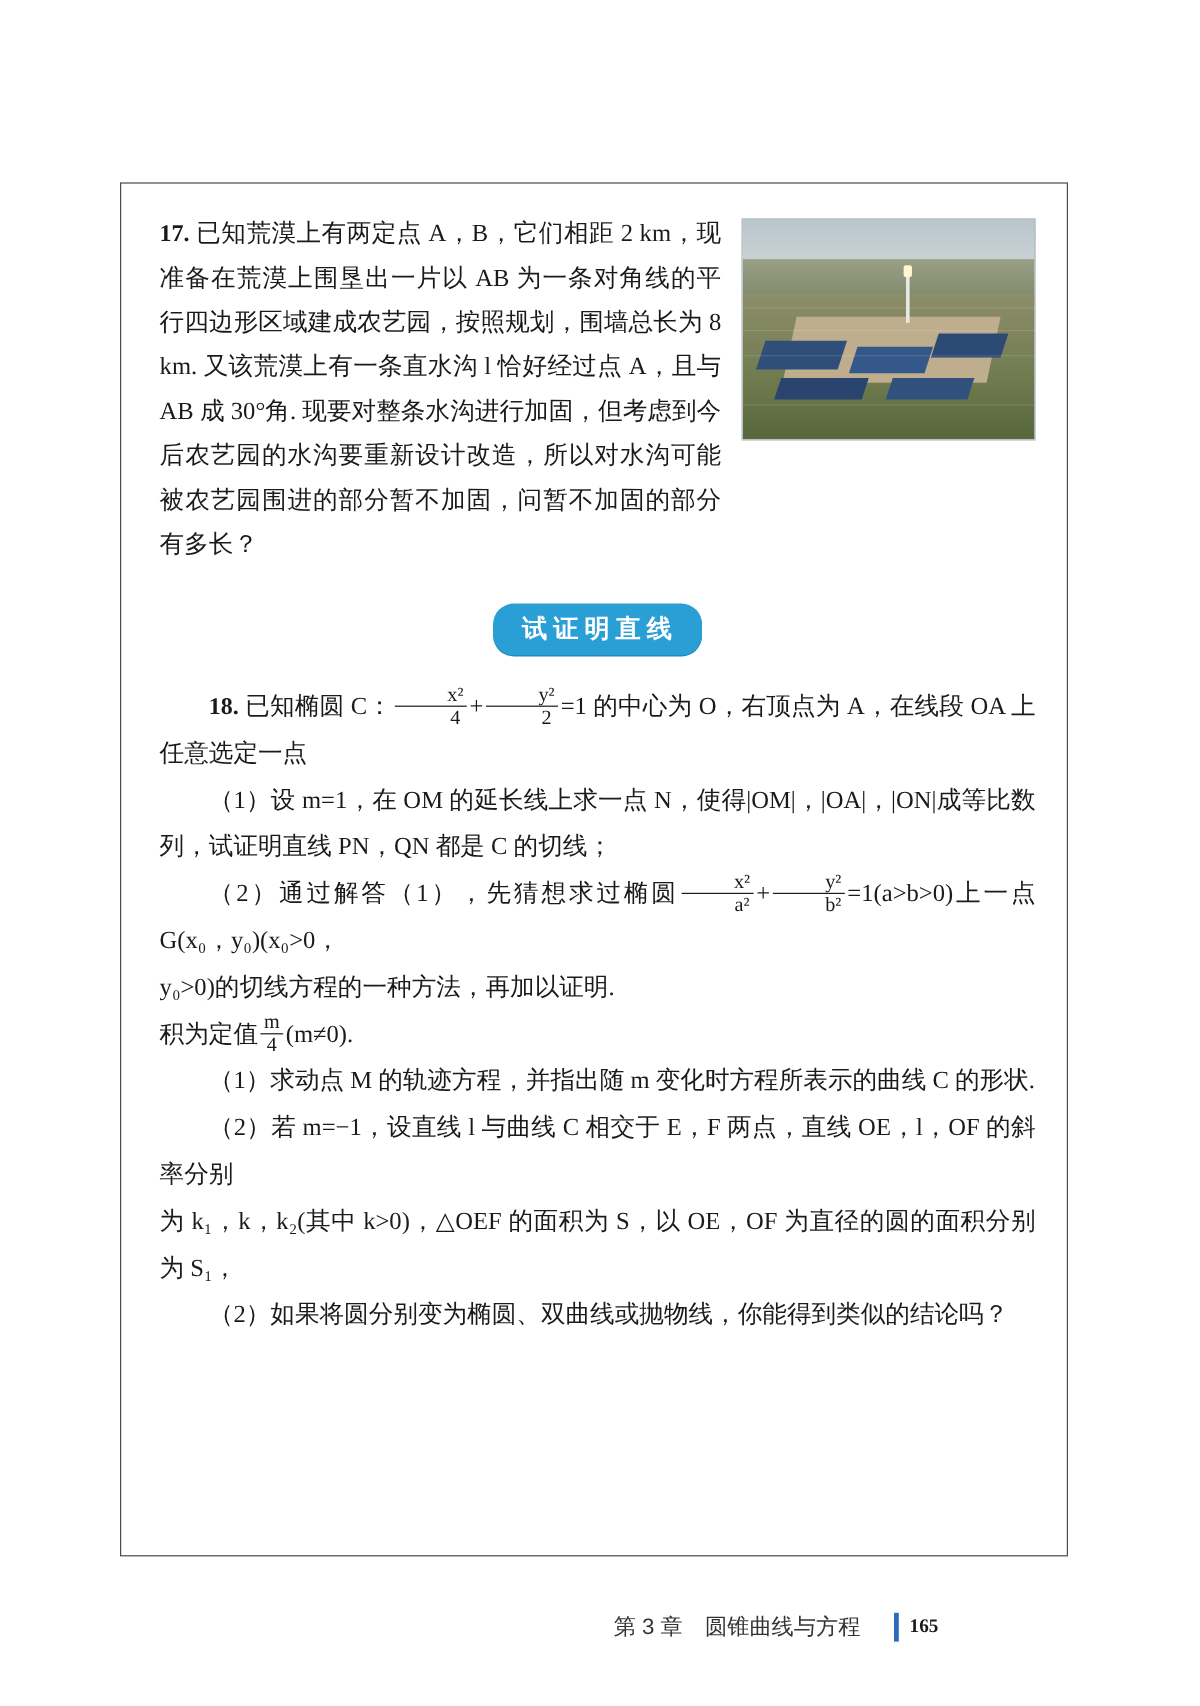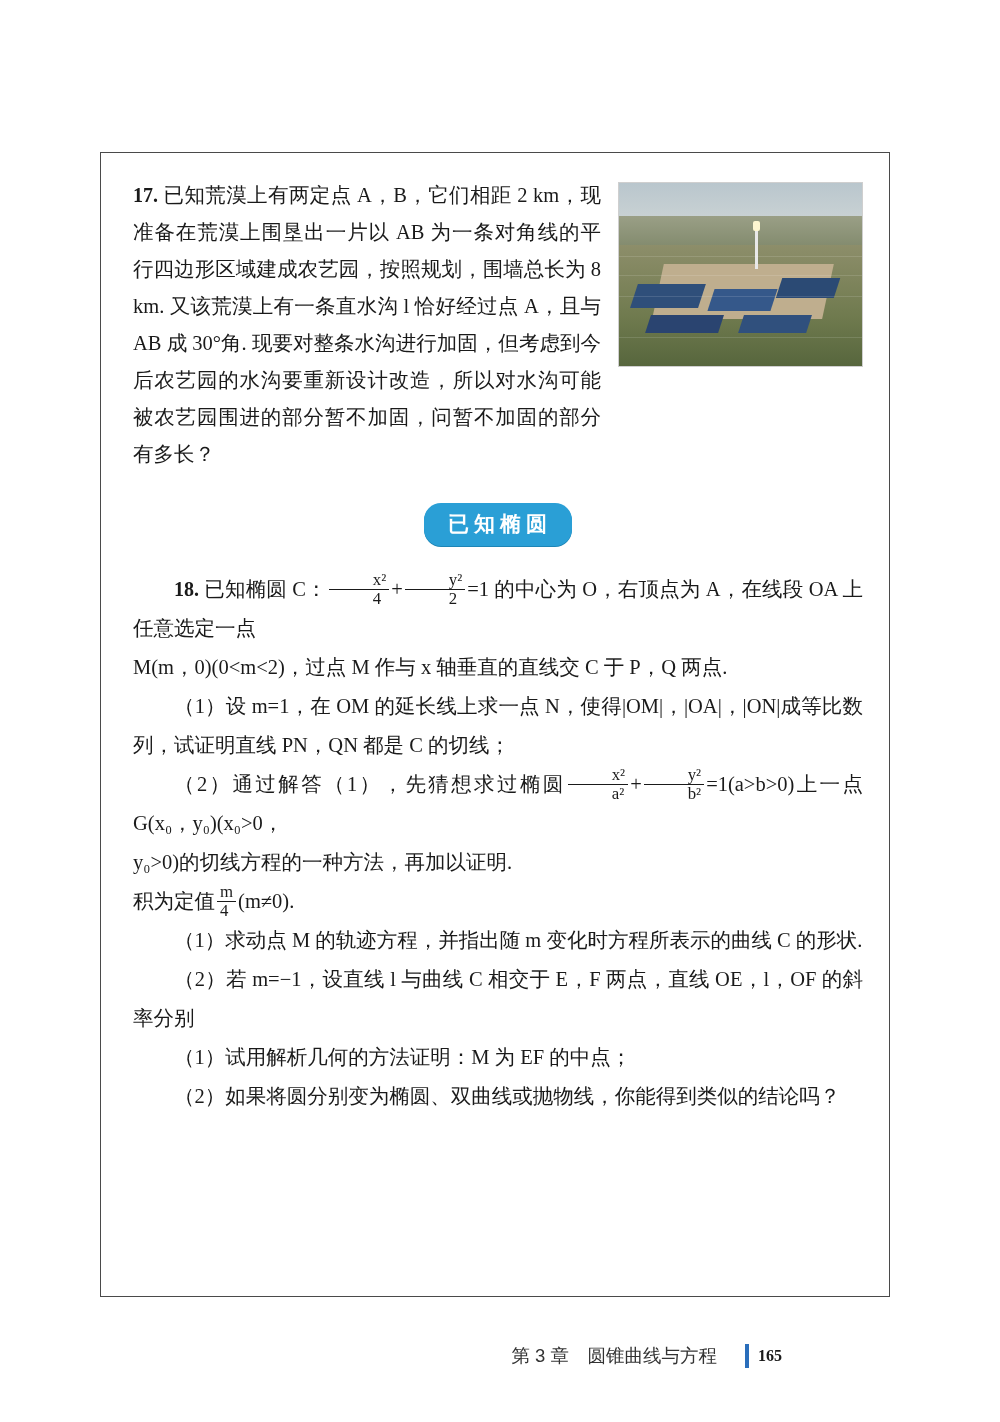--- a/index.html
+++ b/index.html
@@ -125,21 +125,21 @@
     font-size: 20.5px;
     line-height: 39px;
     margin: 0 0 0 0;
     text-align: justify;
   }
   p.body.first { text-indent: 2.0em; }
   
   .frac {
     display: inline-block;
     vertical-align: -0.48em;
-    text-align: left;
+    text-align: center;
     font-size: 0.82em;
     line-height: 1.08;
     margin: 0 2px;
   }
   .frac .num { display: block; padding: 0 3px; }
   .frac .den { display: block; border-top: 1px solid #1a1a1a; padding: 0 3px; }
   
   .footer {
     position: absolute;
     right: 78px;
@@ -185,41 +185,40 @@
         <div class="fieldline" style="top:62%"></div>
         <div class="fieldline" style="top:84%"></div>
       </div>
       <div class="p17-text">
         <span class="pnum">17.</span>
         <span>已知荒漠上有两定点 A，B，它们相距 2 km，现准备在荒漠上围垦出一片以 AB 为一条对角线的平行四边形区域建成农艺园，按照规划，围墙总长为 8 km. 又该荒漠上有一条直水沟 l 恰好经过点 A，且与 AB 成 30°角. 现要对整条水沟进行加固，但考虑到今后农艺园的水沟要重新设计改造，所以对水沟可能被农艺园围进的部分暂不加固，问暂不加固的部分有多长？</span>
       </div>
     </div>
 
     <div class="banner-row">
-      <span class="banner">已知椭圆</span>
+      <span class="banner">试证明直线</span>
     </div>
 
     <p class="body first">
       <span class="pnum">18.</span>
       <span>已知椭圆 C：</span><span class="frac"><span class="num">x²</span><span class="den">4</span></span>+<span class="frac"><span class="num">y²</span><span class="den">2</span></span><span>=1 的中心为 O，右顶点为 A，在线段 OA 上任意选定一点</span>
     </p>
-    <p class="body">M(m，0)(0&lt;m&lt;2)，过点 M 作与 x 轴垂直的直线交 C 于 P，Q 两点.</p>
     <p class="body first">（1）设 m=1，在 OM 的延长线上求一点 N，使得|OM|，|OA|，|ON|成等比数列，试证明直线 PN，QN 都是 C 的切线；</p>
     <p class="body first">
       <span>（2）通过解答（1），先猜想求过椭圆</span><span class="frac"><span class="num">x²</span><span class="den">a²</span></span>+<span class="frac"><span class="num">y²</span><span class="den">b²</span></span><span>=1(a&gt;b&gt;0)上一点 G(x₀，y₀)(x₀&gt;0，</span>
     </p>
     <p class="body">y₀&gt;0)的切线方程的一种方法，再加以证明.</p>
 
     <p class="body">
       <span>积为定值</span><span class="frac"><span class="num">m</span><span class="den">4</span></span><span>(m≠0).</span>
     </p>
     <p class="body first">（1）求动点 M 的轨迹方程，并指出随 m 变化时方程所表示的曲线 C 的形状.</p>
     <p class="body first">（2）若 m=−1，设直线 l 与曲线 C 相交于 E，F 两点，直线 OE，l，OF 的斜率分别</p>
-
-    <p class="body first">（1）试用解析几何的方法证明：M 为 EF 的中点；</p>
+    <p class="body">为 k₁，k，k₂(其中 k&gt;0)，△OEF 的面积为 S，以 OE，OF 为直径的圆的面积分别为 S₁，</p>
+
     <p class="body first">（2）如果将圆分别变为椭圆、双曲线或抛物线，你能得到类似的结论吗？</p>
 
   </div>
 
   <div class="footer">
     <span class="chap">第 3 章　圆锥曲线与方程</span>
     <span class="bar"></span>
     <span class="pageno">165</span>
   </div>
 </div>

